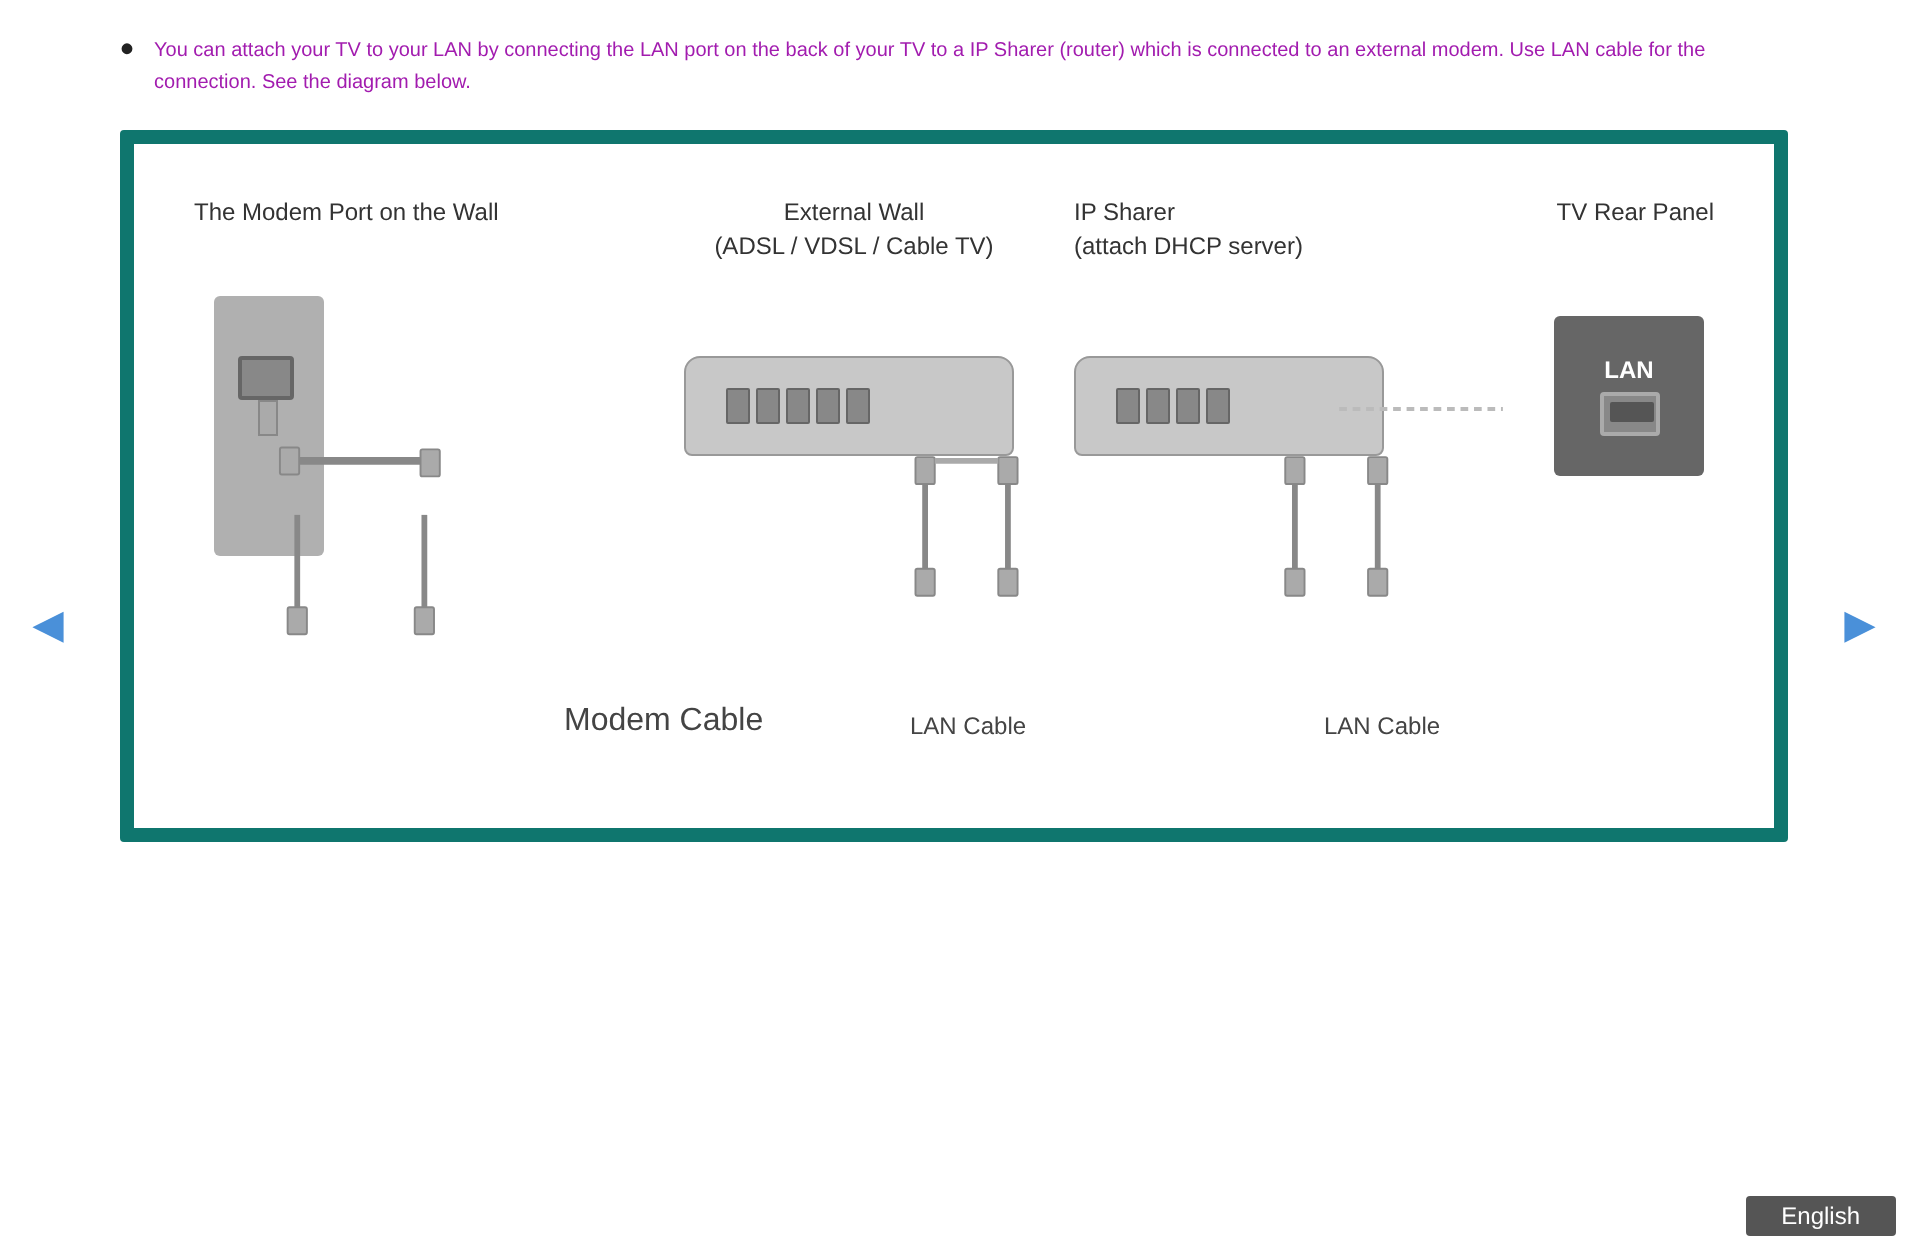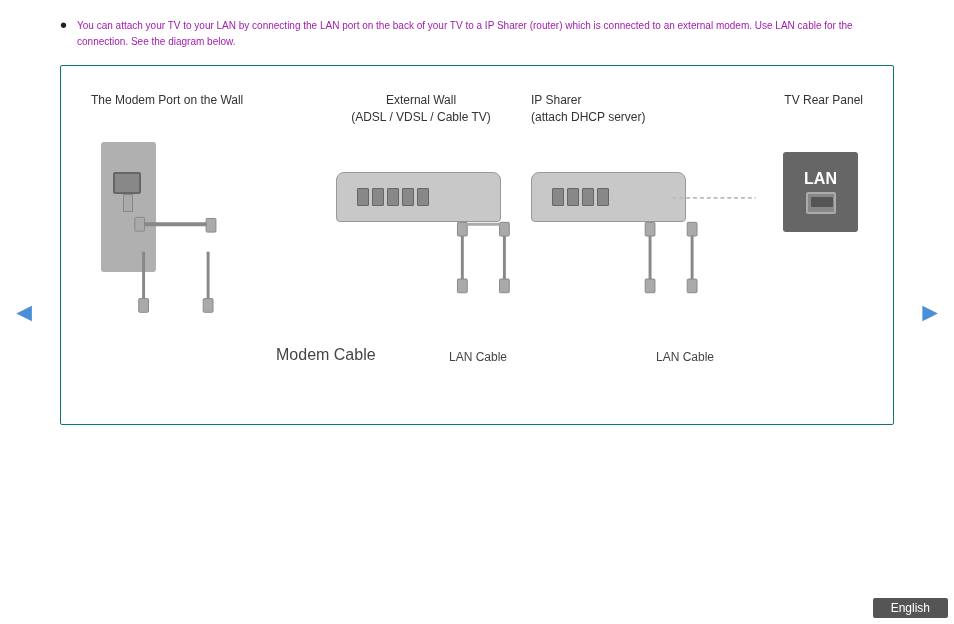--- a/index.html
+++ b/index.html
@@ -32,23 +32,23 @@
     }
 
     .bullet-paragraph {
       font-size: 10px;
       line-height: 1.55;
       color: #a21caf;
     }
 
     
     .diagram-box {
-      border: 1px solid #0f766e;
+      border: 7px solid #0f766e;
       border-radius: 2px;
-      padding: 16px 20px 32px 20px;
+      padding: 16px 20px 16px 20px;
       margin: 0 0 0 0;
       position: relative;
       background: #fff;
     }
 
     .diagram-inner {
       position: relative;
       height: 310px;
     }
 
@@ -175,21 +175,21 @@
       background: #666;
       border-radius: 3px;
       display: flex;
       flex-direction: column;
       align-items: center;
       justify-content: center;
     }
 
     .tv-lan-label {
       color: #fff;
-      font-size: 16px;
+      font-size: 12px;
       font-weight: bold;
       margin-bottom: 4px;
     }
 
     .tv-lan-port {
       width: 30px;
       height: 22px;
       background: #888;
       border: 2px solid #aaa;
       border-radius: 2px;

